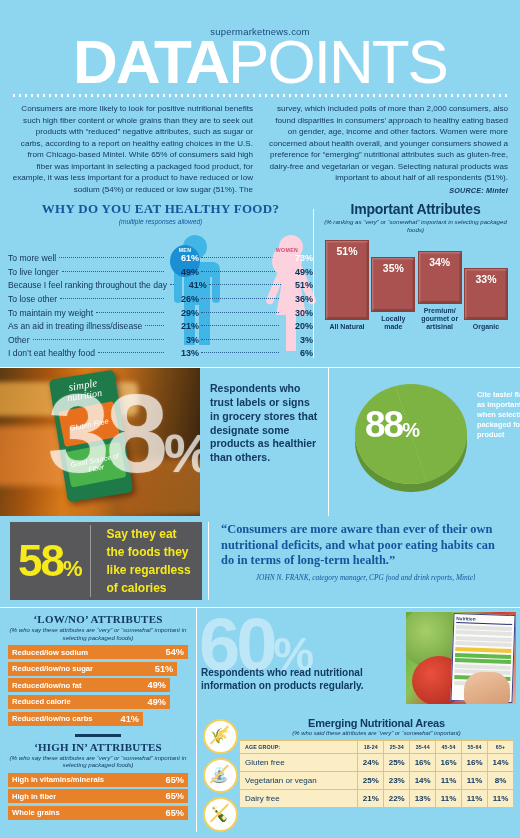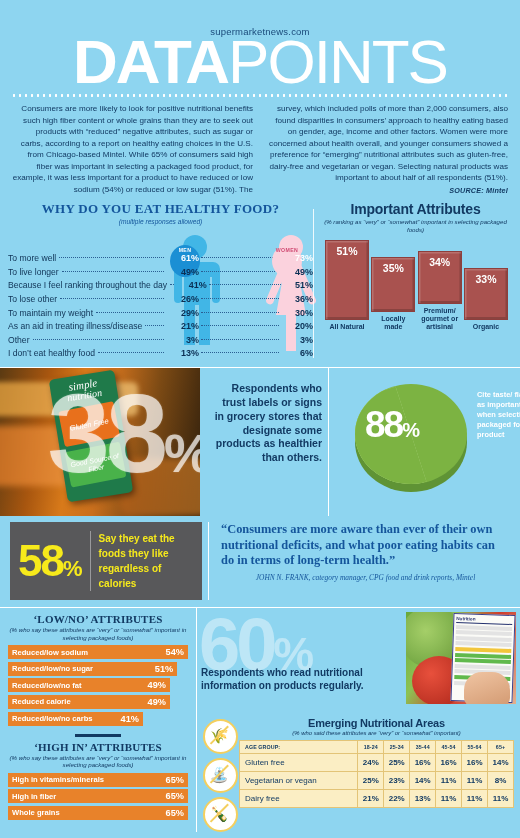--- a/index.html
+++ b/index.html
@@ -151,21 +151,21 @@
   .tag .chipB{margin-top:5px;background:#49b24a;border-radius:3px;height:36px;
     display:flex;align-items:center;justify-content:center;color:#fff;font-size:7px;
     font-style:italic;text-align:center;line-height:1.15;transform:rotate(-2deg);}
   .ghost38{
     position:absolute;right:-10px;top:10px;font-size:112px;font-weight:bold;color:#ffffff;
     opacity:.72;letter-spacing:-4px;line-height:1;text-shadow:0 0 2px rgba(255,255,255,.3);
   }
   .ghost38 .pct{font-size:54px;letter-spacing:-2px;}
   .stat-text{
     width:128px;padding:14px 6px 0 10px;font-size:10.5px;font-weight:bold;
-    color:#123a63;line-height:1.32;box-sizing:border-box;text-align:right;
+    color:#123a63;line-height:1.32;box-sizing:border-box;
   }
   .pie-panel{
     flex:1;position:relative;border-left:1px solid #ffffff;
   }
   .pie{
     position:absolute;left:26px;top:16px;width:112px;height:108px;
   }
   .pie-base{position:absolute;left:0;top:8px;width:112px;height:100px;border-radius:50%;
     background:#5f9335;}
   .pie-top{position:absolute;left:0;top:0;width:112px;height:100px;border-radius:50%;
@@ -186,22 +186,22 @@
 
   
   .sec3{display:flex;margin-top:6px;padding:0 10px;align-items:stretch;height:78px;}
   .box58{
     width:192px;background:#58585a;display:flex;align-items:center;padding:6px 8px;
     box-sizing:border-box;
   }
   .num58{color:#f7ea1b;font-size:44px;font-weight:bold;letter-spacing:-2px;line-height:.9;}
   .num58 .pct{font-size:22px;letter-spacing:-1px;}
   .txt58{
-    border-left:1.5px solid #9a9a9c;margin-left:8px;padding-left:8px;color:#f7ea1b;
-    font-size:10px;font-weight:bold;line-height:1.5;
+    border-left:1.5px solid #9a9a9c;margin-left:8px;padding-left:16px;color:#f7ea1b;
+    font-size:12px;font-weight:bold;line-height:1.5;
   }
   .quote{
     flex:1;padding-left:12px;margin-left:6px;border-left:1px solid #ffffff;
   }
   .quote .q{
     font-family:"Liberation Serif", serif;font-weight:bold;font-size:12.4px;
     color:#14559b;line-height:1.27;
   }
   .quote .attrib{
     font-family:"Liberation Serif", serif;font-style:italic;font-size:7.4px;

